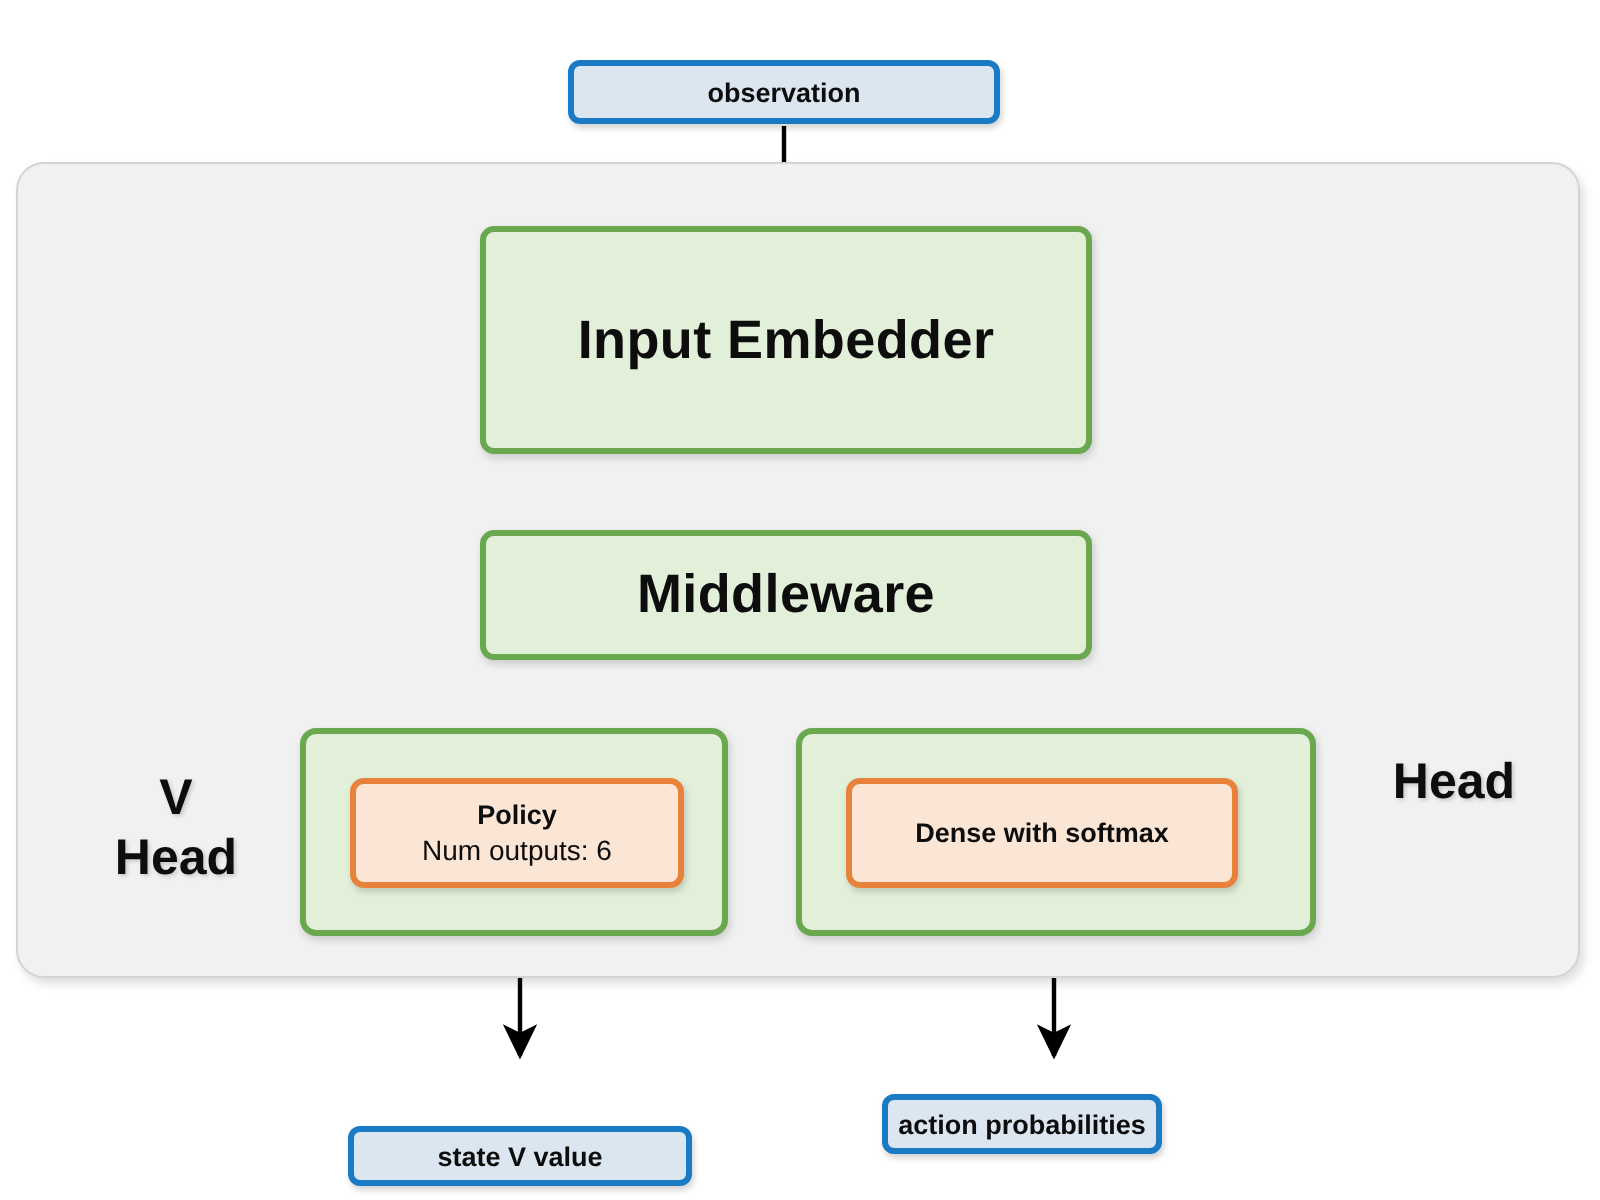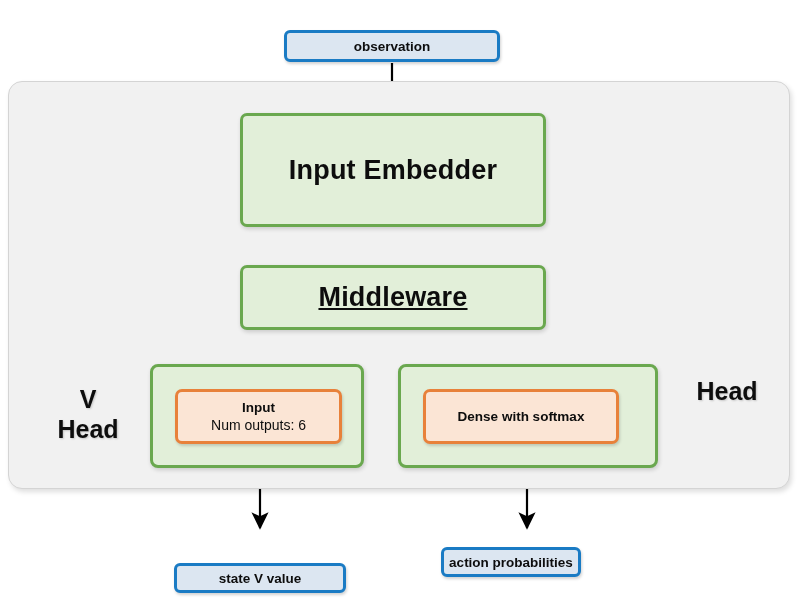--- a/index.html
+++ b/index.html
@@ -102,21 +102,21 @@
     font-weight: bold;
     color: #0d0d0d;
     text-align: center;
     line-height: 1.18;
     text-shadow: 1px 1px 2px rgba(0,0,0,0.18);
   }
 
   
   #node-observation   { left: 284px; top: 30px;  width: 216px; height: 32px; }
   #node-input-embedder{ left: 240px; top: 113px; width: 306px; height: 114px; }
-  #node-middleware    { left: 240px; top: 265px; width: 306px; height: 65px; text-decoration: underline; }
+  #node-middleware    { left: 240px; top: 265px; width: 306px; height: 65px; }
 
   #node-v-head-group      { left: 150px; top: 364px; width: 214px; height: 104px; }
   #node-policy-head-group { left: 398px; top: 364px; width: 260px; height: 104px; }
 
   #node-dense-v      { left: 175px; top: 389px; width: 167px; height: 55px; }
   #node-dense-policy { left: 423px; top: 389px; width: 196px; height: 55px; }
 
   #label-v-head      { left: 36px;  top: 385px; width: 104px; }
   #label-policy-head { left: 664px; top: 377px; width: 126px; }
 
@@ -157,21 +157,21 @@
     <span>observation</span>
   </div>
 
   <div class="node block" id="node-middleware">
     <span>Middleware</span>
   </div>
 
   <div class="node headgroup" id="node-v-head-group"></div>
 
   <div class="node dense" id="node-dense-v">
-    <span class="dense-title">Input</span>
+    <span class="dense-title">Policy</span>
     <span class="dense-sub">Num outputs: 6</span>
   </div>
 
   <div class="head-label" id="label-v-head">
     <div>V</div>
     <div>Head</div>
   </div>
 
   <div class="node headgroup" id="node-policy-head-group"></div>
 

